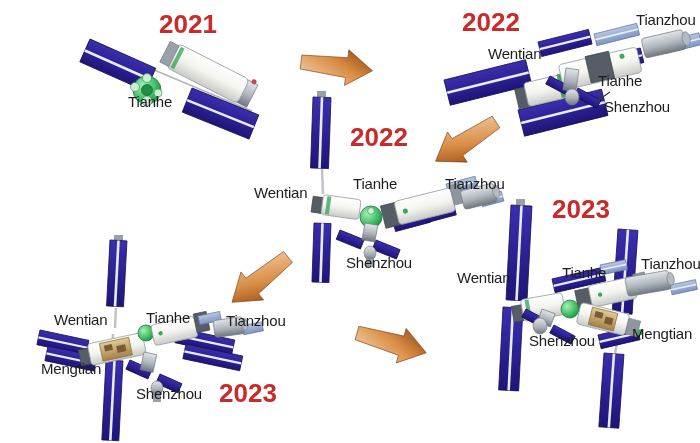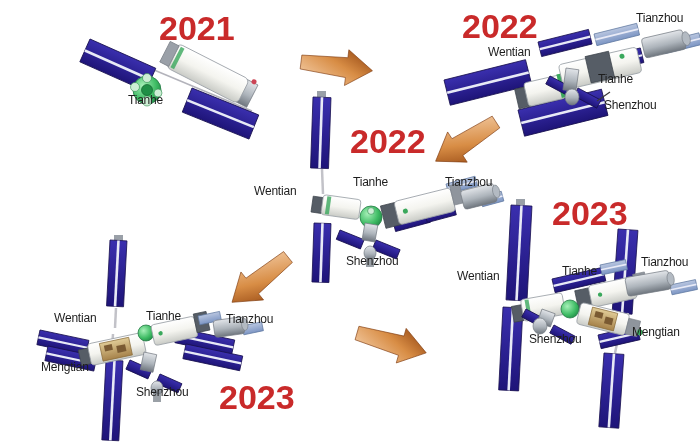--- a/index.html
+++ b/index.html
@@ -1,25 +1,25 @@
 <!DOCTYPE html>
 <html><head>
 <meta charset="utf-8">
 <style>
   html,body{margin:0;padding:0;background:#fff;}
   #canvas{
     position:relative;width:700px;height:443px;background:#ffffff;
     font-family:"Liberation Sans",sans-serif;overflow:hidden;
   }
   .lbl{
-    position:absolute;font-size:12px;color:#1d1d1d;white-space:nowrap;
+    position:absolute;font-size:15px;color:#1d1d1d;white-space:nowrap;
     letter-spacing:-0.2px;z-index:3;line-height:1;
   }
   .year{
-    position:absolute;font-size:34px;font-weight:bold;color:#c92a2a;
+    position:absolute;font-size:26px;font-weight:bold;color:#c92a2a;
     white-space:nowrap;z-index:3;line-height:1;letter-spacing:0px;
   }
   svg.station,svg.arrow{position:absolute;z-index:1;overflow:visible;}
   .panel{fill:url(#gPanel);stroke:#18104f;stroke-width:0.8;}
   .stripe{fill:#e8eaf6;}
   .steel{fill:url(#gSteel);stroke:#5e779f;stroke-width:0.7;}
   .cyl{fill:url(#gCyl);stroke:#9aa0a6;stroke-width:0.8;}
   .gray{fill:url(#gGray);stroke:#767c84;stroke-width:0.7;}
   .dark{fill:#565d66;stroke:#3c424a;stroke-width:0.7;}
   .boom{stroke:#b3b3bb;stroke-width:1.5;fill:none;}

